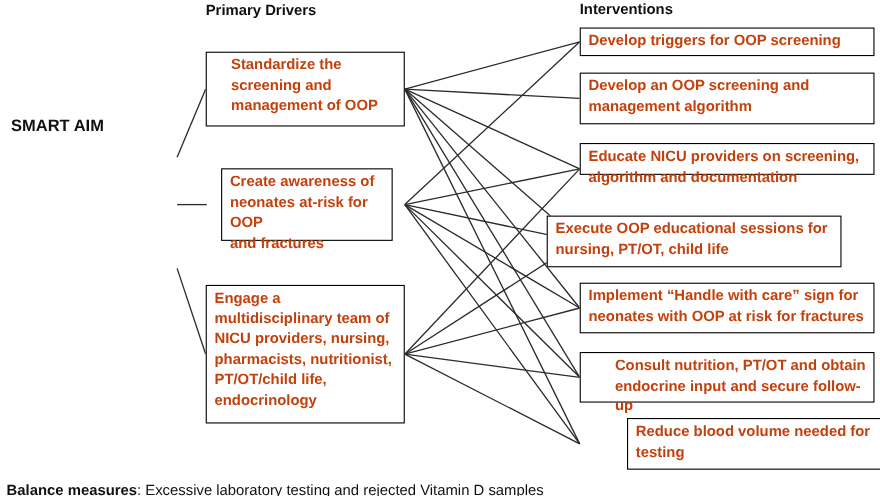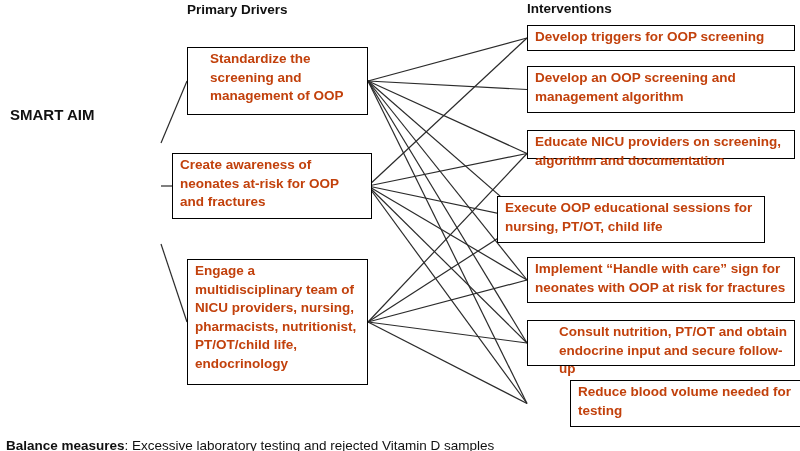--- a/index.html
+++ b/index.html
@@ -56,21 +56,21 @@
 
   <div class="hdr" style="left:10px;top:106px;font-size:15px;">SMART AIM</div>
   <div class="hdr" style="left:187px;top:2px;">Primary Drivers</div>
   <div class="hdr" style="left:527px;top:1px;">Interventions</div>
 
 
   <div id="driver-boxes">
       <div class="box" style="left: 187px; top: 47px; width: 181px; height: 68px; padding-left: 15px;"><div class="inner">Standardize the
 screening and
 management of OOP</div></div>
-      <div class="box" style="left: 172px; top: 153px; width: 200px; height: 66px;"><div class="inner">Create awareness of
+      <div class="box" style="left: 201px; top: 153px; width: 156px; height: 66px;"><div class="inner">Create awareness of
 neonates at-risk for OOP
 and fractures</div></div>
       <div class="box" style="left: 187px; top: 259px; width: 181px; height: 126px;"><div class="inner">Engage a
 multidisciplinary team of
 NICU providers, nursing,
 pharmacists, nutritionist,
 PT/OT/child life,
 endocrinology</div></div>
     </div>
   <div id="intervention-boxes">

